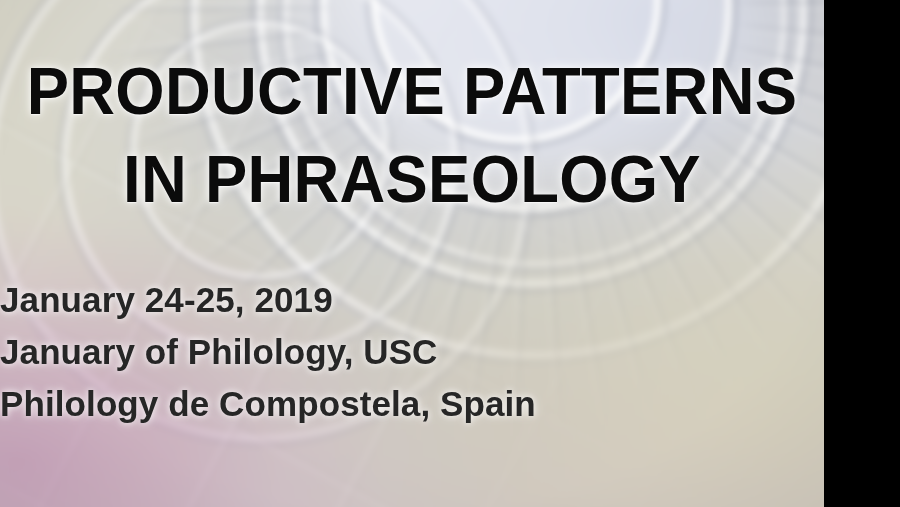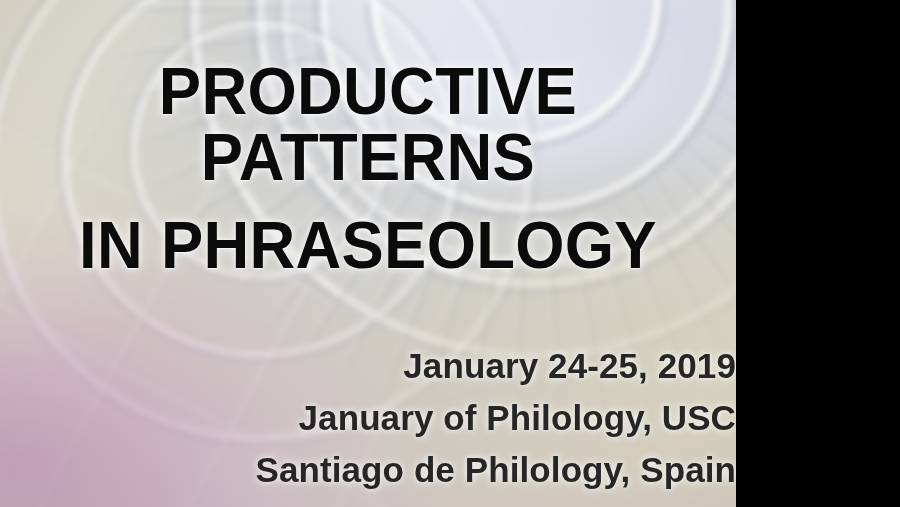--- a/index.html
+++ b/index.html
@@ -2,21 +2,21 @@
 <html><head>
 <meta charset="utf-8">
 <style>
   html, body {
     margin: 0;
     padding: 0;
     background: #000;
   }
   #slide {
     position: relative;
-    width: 736px;
+    width: 824px;
     height: 507px;
     overflow: hidden;
     font-family: "Liberation Sans", sans-serif;
     background: #cfcdc2;
   }
 
   
   .bg-layer {
     position: absolute;
     inset: 0;
@@ -218,21 +218,21 @@
     text-shadow:
       0 0 7px rgba(255,255,255,0.80),
       0 0 14px rgba(255,255,255,0.55),
       0 1px 1px rgba(255,255,255,0.60);
   }
   #title-line-2 { margin-top: 22px; }
 
   #subtitle-block {
     margin-top: 62px;
     width: 100%;
-    text-align: right;
+    text-align: left;
   }
   .subtitle-line {
     display: block;
     color: #262626;
     font-family: "Liberation Sans", sans-serif;
     font-weight: 700;
     font-size: 35px;
     line-height: 52px;
     letter-spacing: 0.1px;
     text-shadow:
@@ -261,17 +261,17 @@
   <div id="content">
 
     <div id="title-block">
       <span class="title-line" id="title-line-1">PRODUCTIVE PATTERNS</span>
       <span class="title-line" id="title-line-2">IN PHRASEOLOGY</span>
     </div>
 
     <div id="subtitle-block">
       <span class="subtitle-line">January 24-25, 2019</span>
       <span class="subtitle-line">January of Philology, USC</span>
-      <span class="subtitle-line">Santiago de Philology, Spain</span>
+      <span class="subtitle-line">Philology de Compostela, Spain</span>
     </div>
 
   </div>
 </div>
 
 </body></html>

